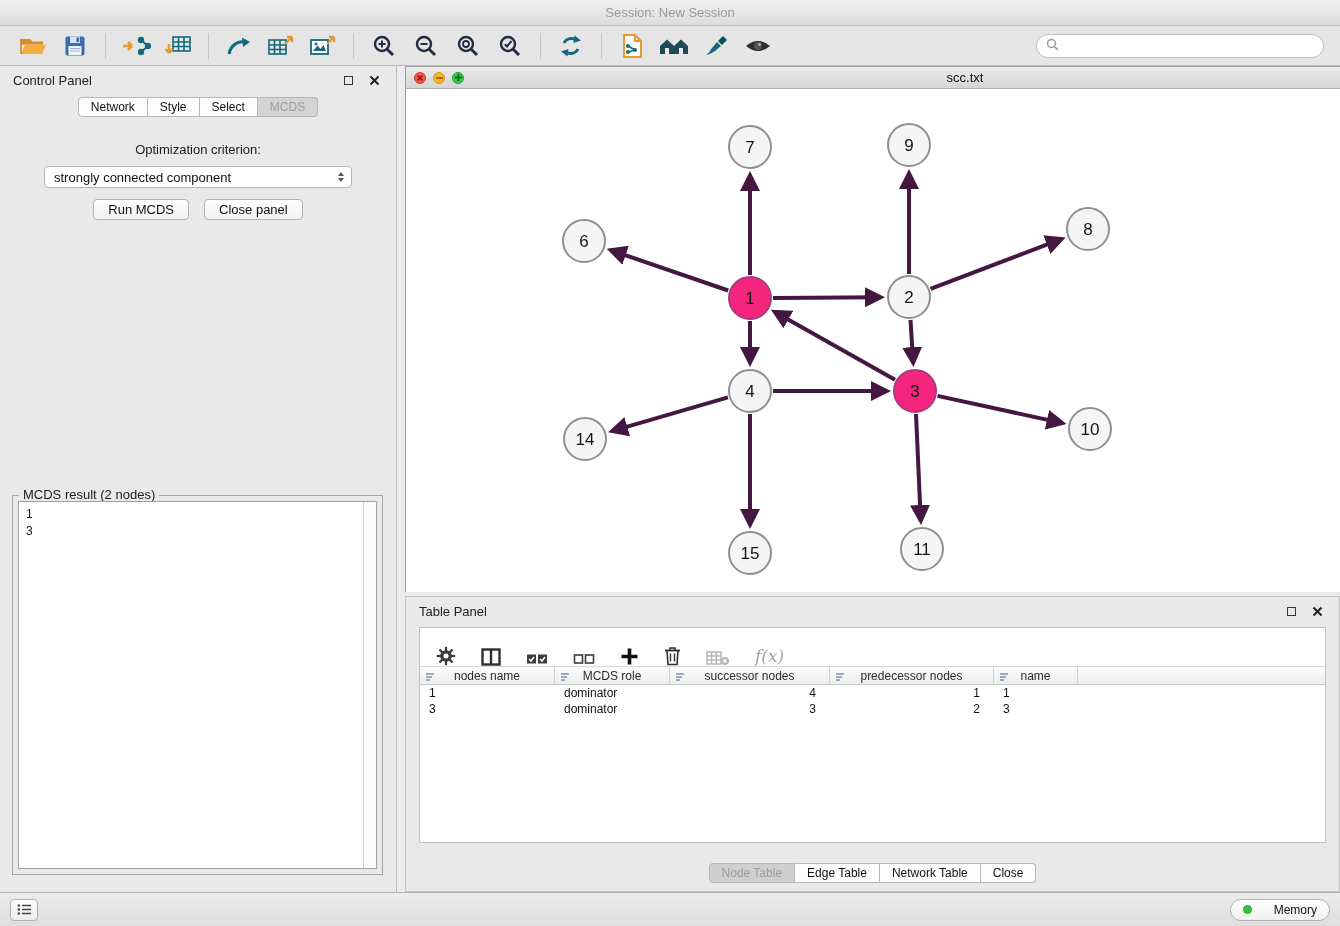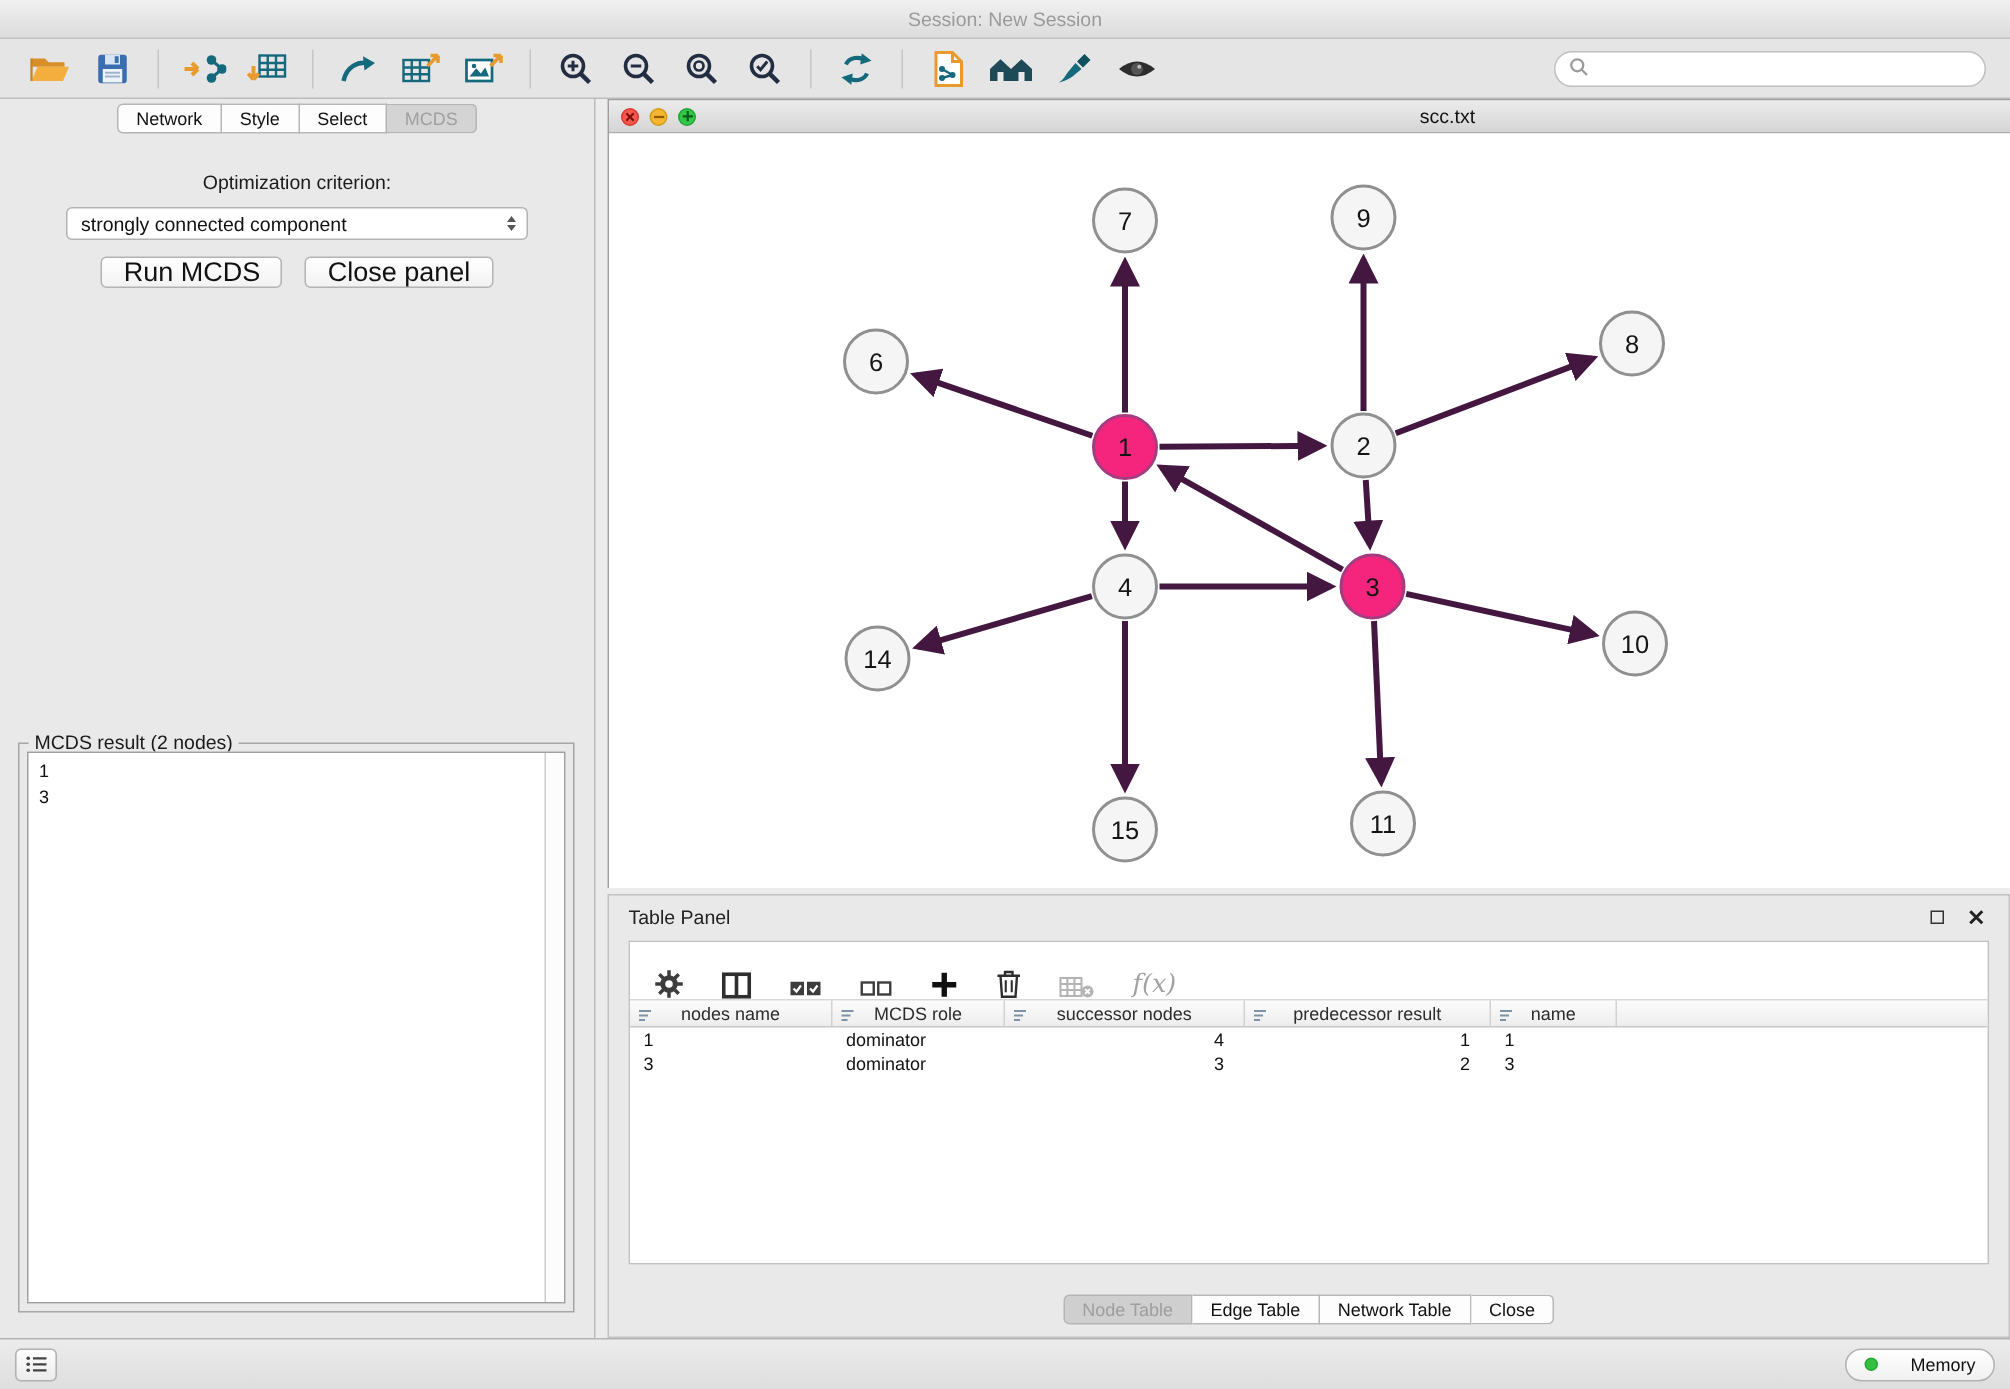--- a/index.html
+++ b/index.html
@@ -30,21 +30,21 @@
 .tab{font-size:12px;line-height:18px;padding:0 12px;background:#fdfdfd;border:1px solid #b6b6b6;border-left:none;color:#111}
 .tab:first-child{border-left:1px solid #b6b6b6;border-radius:4px 0 0 4px}
 .tab:last-child{border-radius:0 4px 4px 0}
 .tab.active{background:#d4d4d4;color:#a0a0a0}
 .opt-label{text-align:center;margin-top:25px;font-size:13px;color:#1b1b1b}
 .dropdown{width:308px;height:22px;margin:9px auto 0;background:#fff;border:1px solid #b3b3b3;border-radius:4px;display:flex;align-items:center;padding-left:9px;font-size:13px;color:#111}
 .updown{margin-left:auto;margin-right:7px;display:flex;flex-direction:column;gap:2px}
 .tri-up{width:0;height:0;border-left:3.5px solid transparent;border-right:3.5px solid transparent;border-bottom:4.5px solid #555}
 .tri-down{width:0;height:0;border-left:3.5px solid transparent;border-right:3.5px solid transparent;border-top:4.5px solid #555}
 .btn-row{display:flex;justify-content:center;gap:15px;margin-top:11px}
-.cp-btn{height:21px;padding:0 14px;background:linear-gradient(#ffffff,#f2f2f2);border:1px solid #b3b3b3;border-radius:4px;font-size:18px;color:#111;display:flex;align-items:center}
+.cp-btn{height:21px;padding:0 14px;background:linear-gradient(#ffffff,#f2f2f2);border:1px solid #b3b3b3;border-radius:4px;font-size:13px;color:#111;display:flex;align-items:center}
 .result-box{position:absolute;left:12px;right:13px;top:429px;bottom:17px;border:1px solid #a6a6a6}
 .result-legend{position:absolute;top:-9px;left:6px;background:#e9e9e9;padding:0 4px;font-size:13px;color:#1b1b1b}
 .result-area{position:absolute;inset:5px;background:#fff;border:1px solid #a0a0a0;display:flex}
 .result-text{flex:1;padding:4px 7px;font-size:12px;line-height:17px;color:#111;white-space:pre}
 .result-scroll{width:13px;border-left:1px solid #cccccc;background:#fcfcfc}
 
 
 .network-window{position:absolute;left:405px;top:66px;width:1120px;height:526px;border:1px solid #9e9e9e;background:#fff}
 .net-titlebar{height:22px;background:linear-gradient(#ebebeb,#d5d5d5);border-bottom:1px solid #b0b0b0;display:flex;align-items:center;padding:0 8px;position:relative}
 .net-title{position:absolute;left:0;right:0;text-align:center;font-size:13px;color:#111}
@@ -254,20 +254,32 @@
       <span><svg width="13" height="13" viewBox="0 0 13 13">
             <circle cx="5.5" cy="5.5" r="4" stroke="#9a9a9a" stroke-width="1.5" fill="none"></circle>
             <line x1="8.5" y1="8.5" x2="12" y2="12" stroke="#9a9a9a" stroke-width="1.5"></line>
           </svg></span>
       <input type="text" style="">
     </div>
   </div>
 </div>
 
 <div class="control-panel">
+  <div class="panel-header">
+    <span>Control Panel</span>
+    <span class="spacer"></span>
+    <span class="win-btn">
+        <span class="max-glyph"></span>
+      </span>
+    <span class="win-btn">
+        <svg width="11" height="11" viewBox="0 0 11 11">
+          <path d="M1.5 1.5 L9.5 9.5 M9.5 1.5 L1.5 9.5" stroke="#222" stroke-width="2"></path>
+        </svg>
+      </span>
+  </div>
   <div class="tabs-row">
     <span class="tab">Network</span>
     <span class="tab">Style</span>
     <span class="tab">Select</span>
     <span class="tab active">MCDS</span>
   </div>
   <div class="opt-label">Optimization criterion:</div>
   <div class="dropdown">
     <span>strongly connected component</span>
     <span class="updown">
@@ -474,21 +486,21 @@
       <div class="th c2">
           <span class="sort"><svg width="10" height="10" viewBox="0 0 10 10">
               <path d="M1 2 h8 M1 5 h6 M1 8 h4" stroke="#7d93a8" stroke-width="1.4"></path>
             </svg></span>
           <span>successor nodes</span>
         </div>
       <div class="th c3">
           <span class="sort"><svg width="10" height="10" viewBox="0 0 10 10">
               <path d="M1 2 h8 M1 5 h6 M1 8 h4" stroke="#7d93a8" stroke-width="1.4"></path>
             </svg></span>
-          <span>predecessor result</span>
+          <span>predecessor nodes</span>
         </div>
       <div class="th c4">
           <span class="sort"><svg width="10" height="10" viewBox="0 0 10 10">
               <path d="M1 2 h8 M1 5 h6 M1 8 h4" stroke="#7d93a8" stroke-width="1.4"></path>
             </svg></span>
           <span>name</span>
         </div>
       <div class="th cf" style="border-right:none"></div>
     </div>
     <div class="trow">

